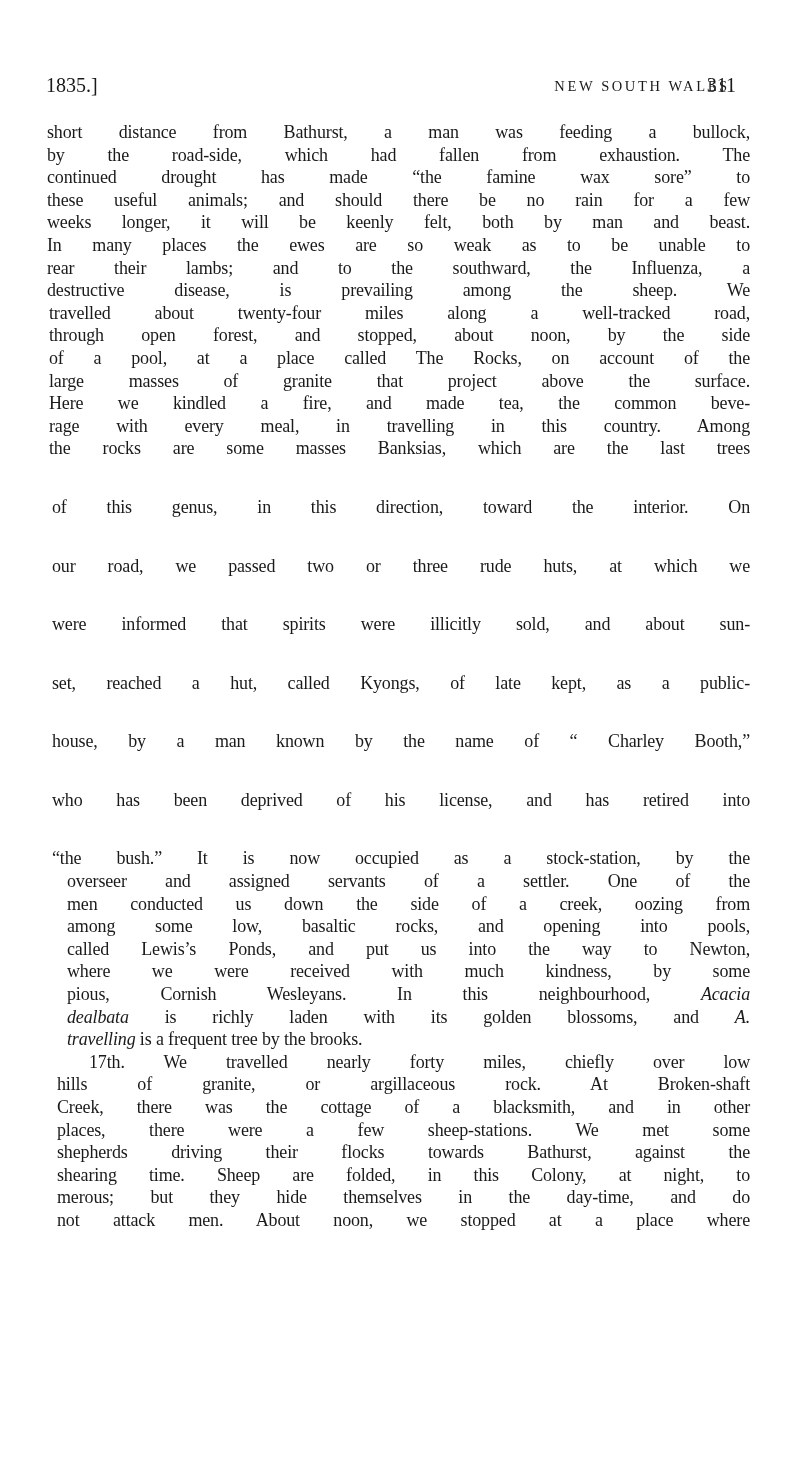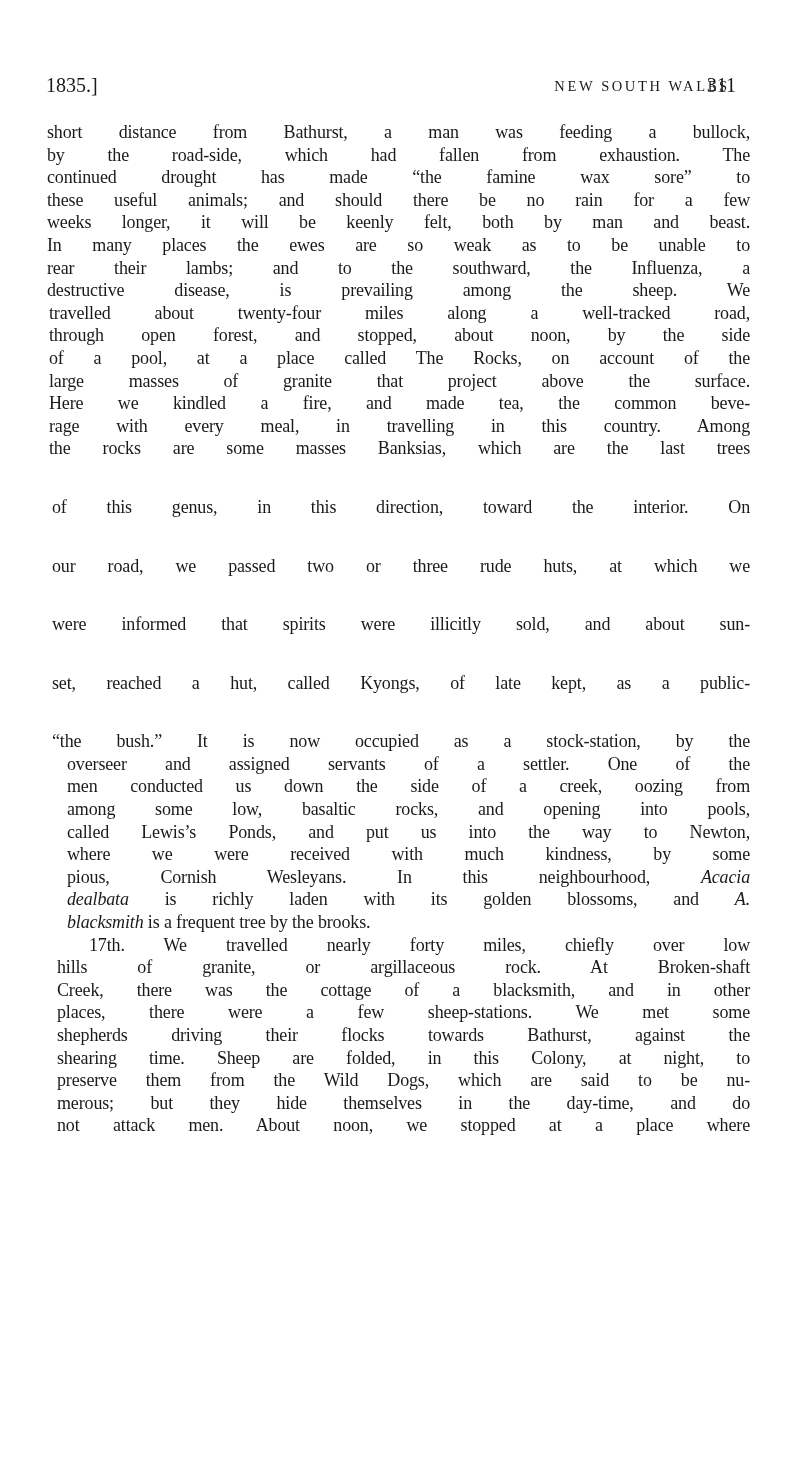--- a/index.html
+++ b/index.html
@@ -91,33 +91,34 @@
     <span class="line shift1">through open forest, and stopped, about noon, by the side</span>
     <span class="line shift1">of a pool, at a place called The Rocks, on account of the</span>
     <span class="line shift1">large masses of granite that project above the surface.</span>
     <span class="line shift1">Here we kindled a fire, and made tea, the common beve-</span>
     <span class="line shift1">rage with every meal, in travelling in this country. Among</span>
     <span class="line shift1">the rocks are some masses Banksias, which are the last trees</span>
     <span class="line shift2">of this genus, in this direction, toward the interior. On</span>
     <span class="line shift2">our road, we passed two or three rude huts, at which we</span>
     <span class="line shift2">were informed that spirits were illicitly sold, and about sun-</span>
     <span class="line shift2">set, reached a hut, called Kyongs, of late kept, as a public-</span>
+    <span class="line shift2">house, by a man known by the name of “ Charley Booth,”</span>
+    <span class="line shift2">who has been deprived of his license, and has retired into</span>
     <span class="line shift2">“the bush.” It is now occupied as a stock-station, by the</span>
     <span class="line shift3">overseer and assigned servants of a settler. One of the</span>
     <span class="line shift3">men conducted us down the side of a creek, oozing from</span>
     <span class="line shift3">among some low, basaltic rocks, and opening into pools,</span>
     <span class="line shift3">called Lewis’s Ponds, and put us into the way to Newton,</span>
     <span class="line shift3">where we were received with much kindness, by some</span>
     <span class="line shift3"><span>pious, Cornish Wesleyans. In this neighbourhood,</span> <em>Acacia</em></span>
     <span class="line shift3"><em>dealbata</em> <span>is richly laden with its golden blossoms, and</span> <em>A.</em></span>
-    <span class="line shift3 last"><em>blacksmith</em> <span>is a frequent tree by the brooks.</span></span>
+    <span class="line shift3 last"><em>travelling</em> <span>is a frequent tree by the brooks.</span></span>
     <span class="line shift3 indent">17th. We travelled nearly forty miles, chiefly over low</span>
     <span class="line shift4">hills of granite, or argillaceous rock. At Broken-shaft</span>
     <span class="line shift4">Creek, there was the cottage of a blacksmith, and in other</span>
     <span class="line shift4">places, there were a few sheep-stations. We met some</span>
     <span class="line shift4">shepherds driving their flocks towards Bathurst, against the</span>
     <span class="line shift4">shearing time. Sheep are folded, in this Colony, at night, to</span>
-    <span class="line shift4">preserve them from the Wild Dogs, which are said to be nu-</span>
     <span class="line shift4">merous; but they hide themselves in the day-time, and do</span>
     <span class="line shift4">not attack men. About noon, we stopped at a place where</span>
   </div>
 
 </div>
 
 </body></html>

